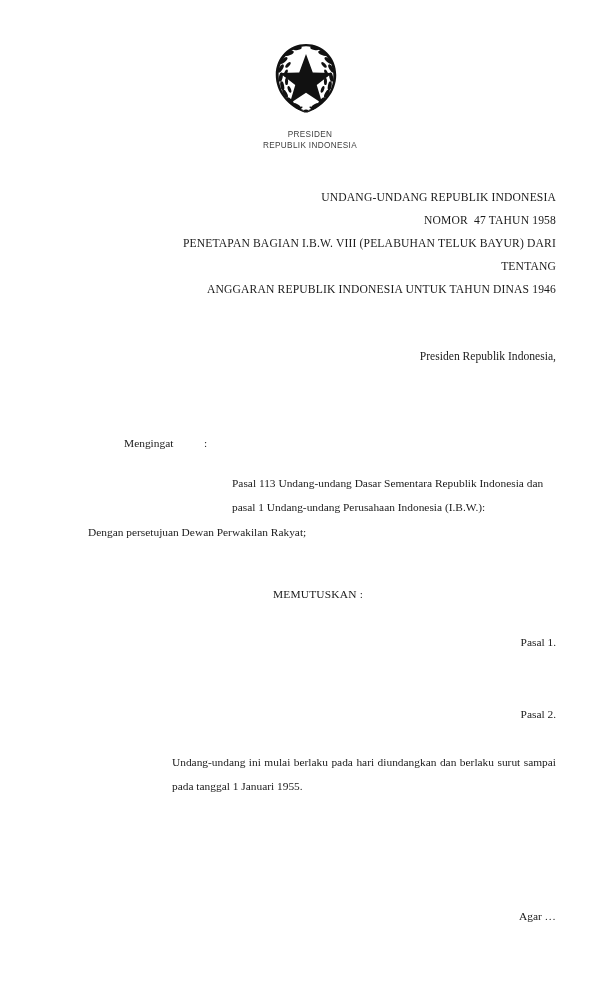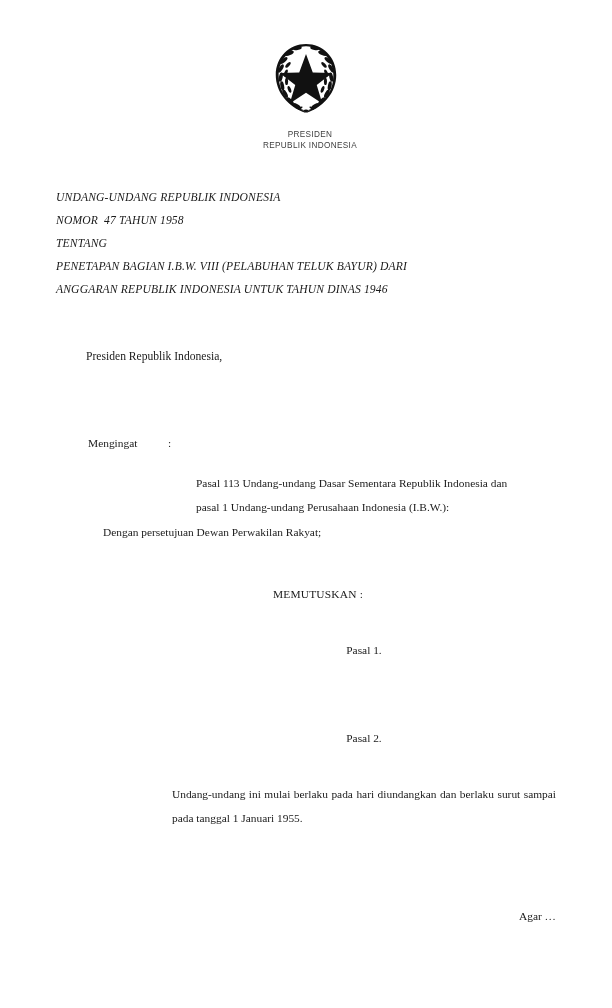--- a/index.html
+++ b/index.html
@@ -48,55 +48,55 @@
     padding-left: 8px;
   }
   .emblem-caption div { display: block; }
 
   
   .title-block {
     position: absolute;
     top: 186px;
     left: 56px;
     width: 500px;
-    text-align: left;
-    font-style: italic;
+    text-align: right;
   }
   .title-line {
     font-size: 11.6px;
     line-height: 23px;
     letter-spacing: 0.15px;
     white-space: pre;
   }
 
   
   .opening {
     position: absolute;
     top: 349px;
     left: 86px;
     width: 470px;
-    text-align: left;
+    text-align: right;
     font-size: 11.6px;
     line-height: 16px;
   }
 
   
   .considerans {
     position: absolute;
     top: 431px;
     left: 88px;
     width: 468px;
     display: flex;
     align-items: flex-start;
     font-size: 11.4px;
     line-height: 24px;
   }
   .considerans-label {
     width: 80px;
     flex: 0 0 80px;
+    margin-left: 36px;
   }
   .considerans-colon {
     width: 28px;
     flex: 0 0 28px;
   }
   .considerans-body {
     flex: 1 1 auto;
     text-align: justify;
     text-justify: inter-word;
   }
@@ -110,21 +110,20 @@
 
   
   .approval {
     position: absolute;
     top: 524px;
     left: 88px;
     width: 468px;
     font-size: 11.4px;
     line-height: 16px;
     text-align: left;
-    margin-left: 15px;
   }
 
   
   .decision {
     position: absolute;
     top: 586px;
     left: 172px;
     width: 292px;
     text-align: center;
     font-size: 11.4px;
@@ -134,23 +133,23 @@
 
   
   .articles {
     position: absolute;
     top: 630px;
     left: 172px;
     width: 384px;
     font-size: 11.4px;
   }
   .article-heading {
-    text-align: center;
+    text-align: right;
     line-height: 24px;
-    margin: 8px;
+    margin: 0;
     padding: 0;
   }
   .article-body {
     margin: 0;
     padding: 0;
     text-align: justify;
     text-justify: inter-word;
     line-height: 24px;
   }
   .gap-a { height: 24px; }
@@ -222,22 +221,22 @@
     </svg>
     <div class="emblem-caption">
       <div>PRESIDEN</div>
       <div>REPUBLIK INDONESIA</div>
     </div>
   </div>
 
   <div class="title-block">
     <div class="title-line">UNDANG-UNDANG REPUBLIK INDONESIA</div>
     <div class="title-line">NOMOR  47 TAHUN 1958</div>
+    <div class="title-line">PENETAPAN BAGIAN I.B.W. VIII (PELABUHAN TELUK BAYUR) DARI</div>
     <div class="title-line">TENTANG</div>
-    <div class="title-line">PENETAPAN BAGIAN I.B.W. VIII (PELABUHAN TELUK BAYUR) DARI</div>
     <div class="title-line">ANGGARAN REPUBLIK INDONESIA UNTUK TAHUN DINAS 1946</div>
   </div>
 
   <div class="opening">Presiden Republik Indonesia,</div>
 
   <div class="considerans">
     <div class="considerans-label">Mengingat</div>
     <div class="considerans-colon">:</div>
     <div class="considerans-body">
       <p>Pasal 113 Undang-undang Dasar Sementara Republik Indonesia dan</p>

